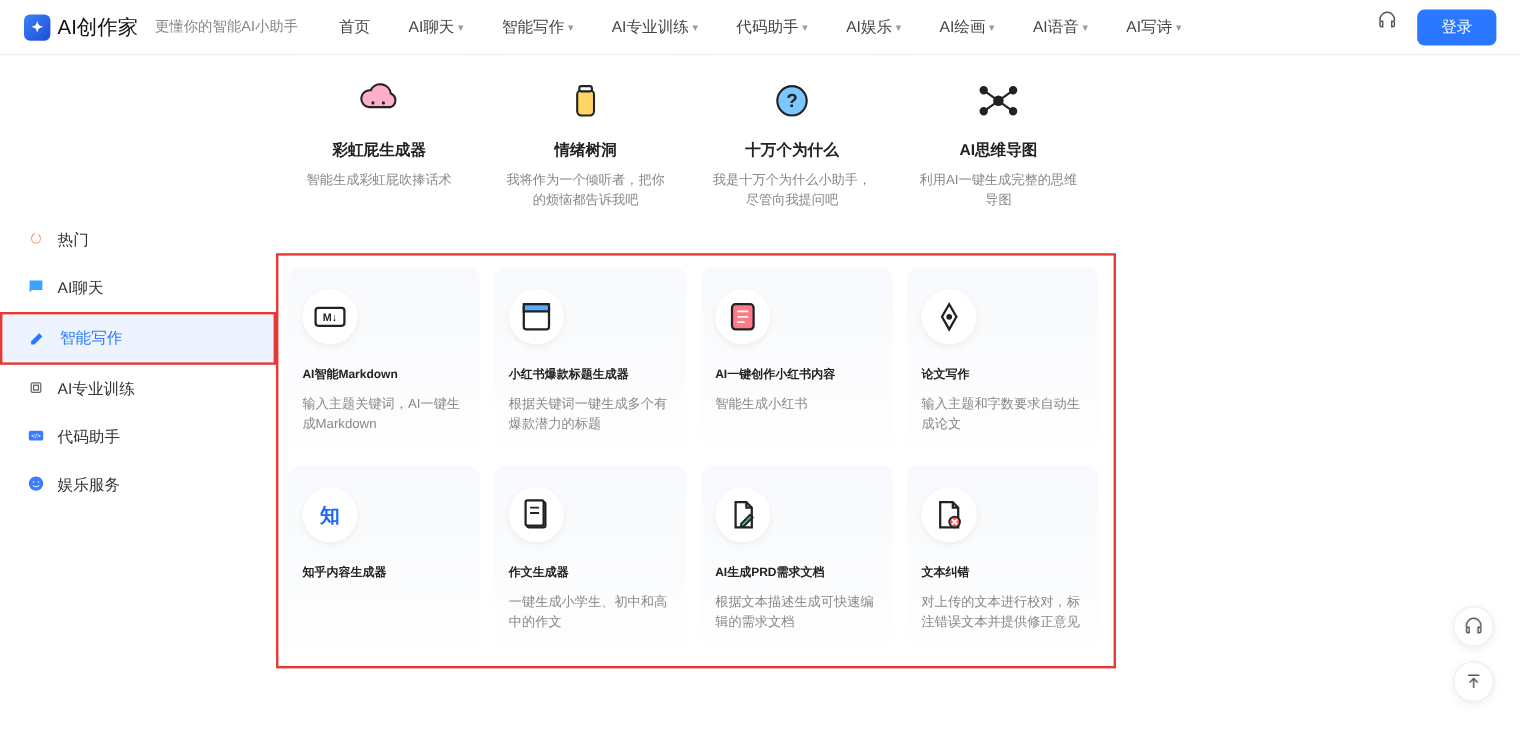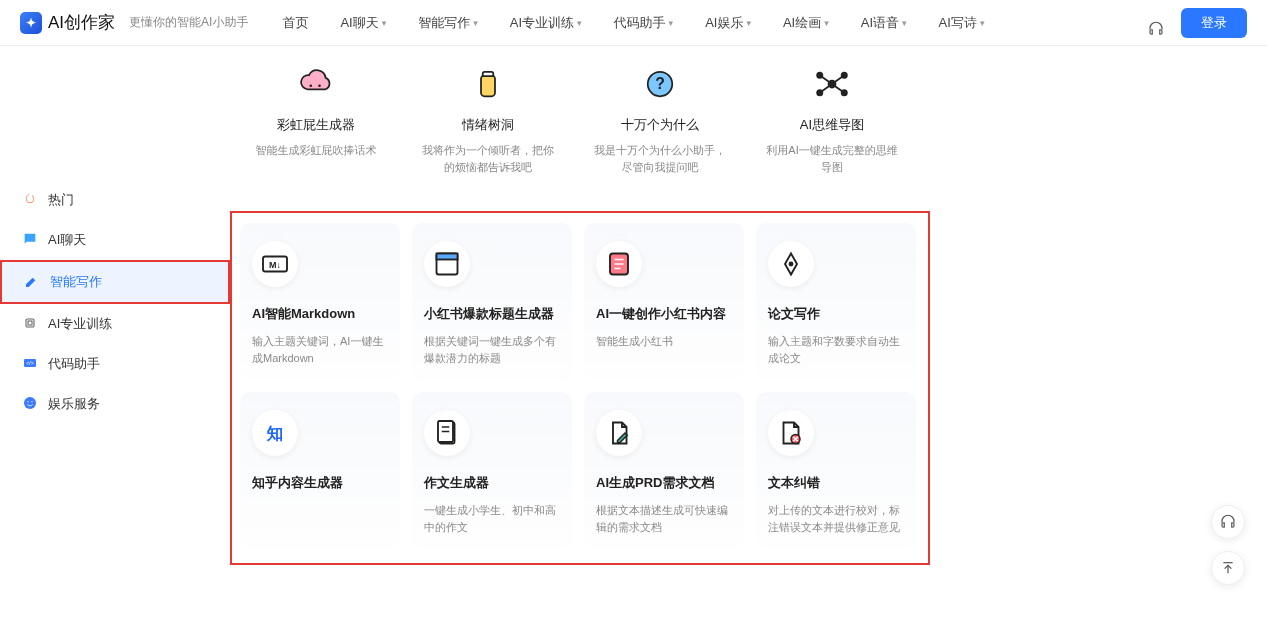--- a/index.html
+++ b/index.html
@@ -5,44 +5,44 @@
 * { margin: 0; padding: 0; box-sizing: border-box; }
 body { font-family: -apple-system, BlinkMacSystemFont, "Segoe UI", "PingFang SC", "Microsoft YaHei", sans-serif; background: #fff; width: 1267px; height: 625px; overflow: hidden; }
 .topbar { height: 46px; border-bottom: 1px solid #eee; display: flex; align-items: center; padding: 0 20px; gap: 10px; }
 .logo-block { display: flex; align-items: center; gap: 6px; }
 .logo-icon { width: 22px; height: 22px; background: linear-gradient(135deg,#3b82f6,#1d4ed8); border-radius: 5px; display:flex; align-items:center; justify-content:center; color:#fff; font-size:12px; font-weight:bold;}
 .logo-text { font-weight: 400; font-size: 17px; color: #111; }
 .tagline { font-size: 12px; color: #888; margin-left: 4px; margin-right: 24px; }
 .nav { display: flex; gap: 32px; align-items: center; flex: 1; }
 .nav-item { font-size: 13px; color: #444; cursor: pointer; display: flex; align-items: center; gap: 3px; text-align: center; }
 .chev { font-size: 9px; color: #999; }
-.top-right { display: flex; align-items: flex-end; gap: 16px; }
+.top-right { display: flex; align-items: flex-start; gap: 16px; }
 .headset-icon { width: 18px; height: 18px; }
 .login-btn { background: #2978ff; color: #fff; border: none; border-radius: 6px; padding: 6px 20px; font-size: 13px; cursor: pointer; }
 
 .main { display: flex; height: calc(100% - 46px); }
 .sidebar { width: 230px; padding: 130px 0 0 0; }
 .sidebar-inner { background: #fff; border-radius: 10px; padding: 4px 0; }
 .sidebar-item { display: flex; align-items: flex-start; gap: 10px; padding: 11px 22px; font-size: 13px; color: #333; cursor: pointer; }
 .sidebar-item.active { background: #eef4ff; color: #2978ff; border: 2px solid #e53935; }
 .sidebar-icon { width: 16px; height: 16px; display: inline-flex; align-items: center; justify-content: center; font-size: 14px; }
 
 .content { flex: 1; padding: 0 120px 0 0; overflow: hidden; }
 .top-row { display: grid; grid-template-columns: repeat(4, 160px); gap: 12px; margin-left: 6px; margin-bottom: 22px; }
 .card { background: #fff; border-radius: 10px; padding: 14px 12px; height: 100%; }
 .card-top { text-align: center; }
 .card-top .icon-wrap { width: 48px; height: 48px; margin: 0 auto 8px; display: flex; align-items: center; justify-content: center; }
-.card-title { font-size: 13px; font-weight: 400; color: #222; margin-bottom: 8px; text-align: center; }
+.card-title { font-size: 13px; font-weight: 700; color: #222; margin-bottom: 8px; text-align: center; }
 .card-desc { font-size: 11px; color: #888; line-height: 1.5; text-align: center; }
 
 .highlight-box { border: 2px solid #e53935; padding: 10px 8px 14px 8px; margin-left: 0; width: 700px; }
 .grid2 { display: grid; grid-template-columns: repeat(4, 160px); gap: 12px; }
 .grid2 .card { background: linear-gradient(180deg, #f7f9fc 0%, #fefefe 100%); padding: 18px 12px 14px; }
 .icon-circle { width: 46px; height: 46px; border-radius: 50%; background: #fff; display: flex; align-items: center; justify-content: center; margin-bottom: 18px; box-shadow: 0 2px 6px rgba(0,0,0,0.06); }
-.card2-title { font-size: 13px; font-weight: 700; color: #222; margin-bottom: 10px; }
+.card2-title { font-size: 10px; font-weight: 700; color: #222; margin-bottom: 10px; }
 .card2-desc { font-size: 11px; color: #888; line-height: 1.5; }
 
 .float-btns { position: fixed; right: 22px; bottom: 40px; display: flex; flex-direction: column; gap: 12px; }
 .float-btn { width: 34px; height: 34px; border-radius: 50%; background: #fff; box-shadow: 0 2px 8px rgba(0,0,0,0.08); display: flex; align-items: center; justify-content: center; cursor: pointer; border: 1px solid #eee; }
 
 svg { display: block; }
 </style>
 </head>
 <body>
 

